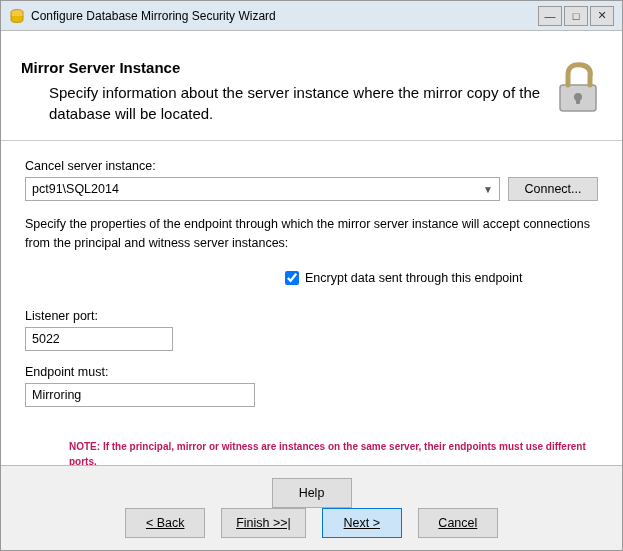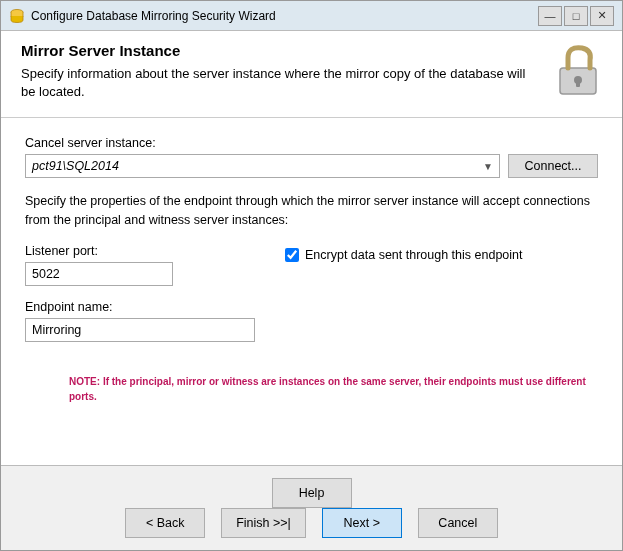--- a/index.html
+++ b/index.html
@@ -73,42 +73,43 @@
 
     .content {
       flex: 1;
       display: flex;
       flex-direction: column;
       overflow: hidden;
     }
 
     .header-section {
       background: white;
-      padding: 11px 20px 16px 20px;
+      padding: 28px 20px 16px 20px;
       border-bottom: 1px solid #ccc;
       display: flex;
       align-items: flex-start;
       justify-content: space-between;
     }
 
     .header-text {
       flex: 1;
     }
 
     .header-title {
       font-size: 15px;
       font-weight: bold;
       color: #000;
       margin-bottom: 6px;
     }
 
     .header-desc {
-      font-size: 13px;
+      font-size: 15px;
       color: #000;
       line-height: 1.4;
+      margin-left: 28px;
     }
 
     .lock-icon {
       width: 48px;
       height: 56px;
       margin-left: 12px;
       flex-shrink: 0;
     }
 
     .main-section {
@@ -138,21 +139,20 @@
       flex: 1;
       height: 24px;
       border: 1px solid #aaa;
       background: white;
       padding: 0 6px;
       font-size: 12.5px;
       display: flex;
       align-items: center;
       justify-content: space-between;
       cursor: pointer;
-      font-style: italic;
     }
 
     .combo-box-text {
       font-size: 12.5px;
     }
 
     .combo-arrow {
       font-size: 10px;
       color: #555;
     }
@@ -179,20 +179,21 @@
     }
 
     .two-col {
       display: flex;
       gap: 30px;
       align-items: flex-start;
     }
 
     .left-col {
       flex-shrink: 0;
+      margin-top: 42px;
     }
 
     .right-col {
       padding-top: 4px;
     }
 
     .text-input {
       width: 148px;
       height: 24px;
       border: 1px solid #aaa;
@@ -239,20 +240,21 @@
       flex-direction: column;
     }
 
     .footer-left {
       display: flex;
     }
 
     .footer-right {
       display: flex;
       gap: 16px;
+      text-decoration: underline;
     }
 
     .footer-btn {
       height: 30px;
       min-width: 80px;
       background: #e0e0e0;
       border: 1px solid #adadad;
       padding: 0 14px;
       font-size: 12.5px;
       cursor: pointer;
@@ -331,21 +333,21 @@
 
       <div class="two-col">
         <div class="left-col">
 
           <div class="field-row">
             <div class="field-label">Listener port:</div>
             <input type="text" class="text-input" value="5022" style="">
           </div>
 
           <div class="field-row">
-            <div class="field-label">Endpoint name:</div>
+            <div class="field-label">Endpoint must:</div>
             <input type="text" class="text-input" style="width: 230px;" value="Mirroring">
           </div>
         </div>
         <div class="right-col">
 
           <div class="checkbox-row">
             <input type="checkbox" class="checkbox-input" checked="" style="">
             <label class="checkbox-label">Encrypt data sent through this endpoint</label>
           </div>
         </div>

